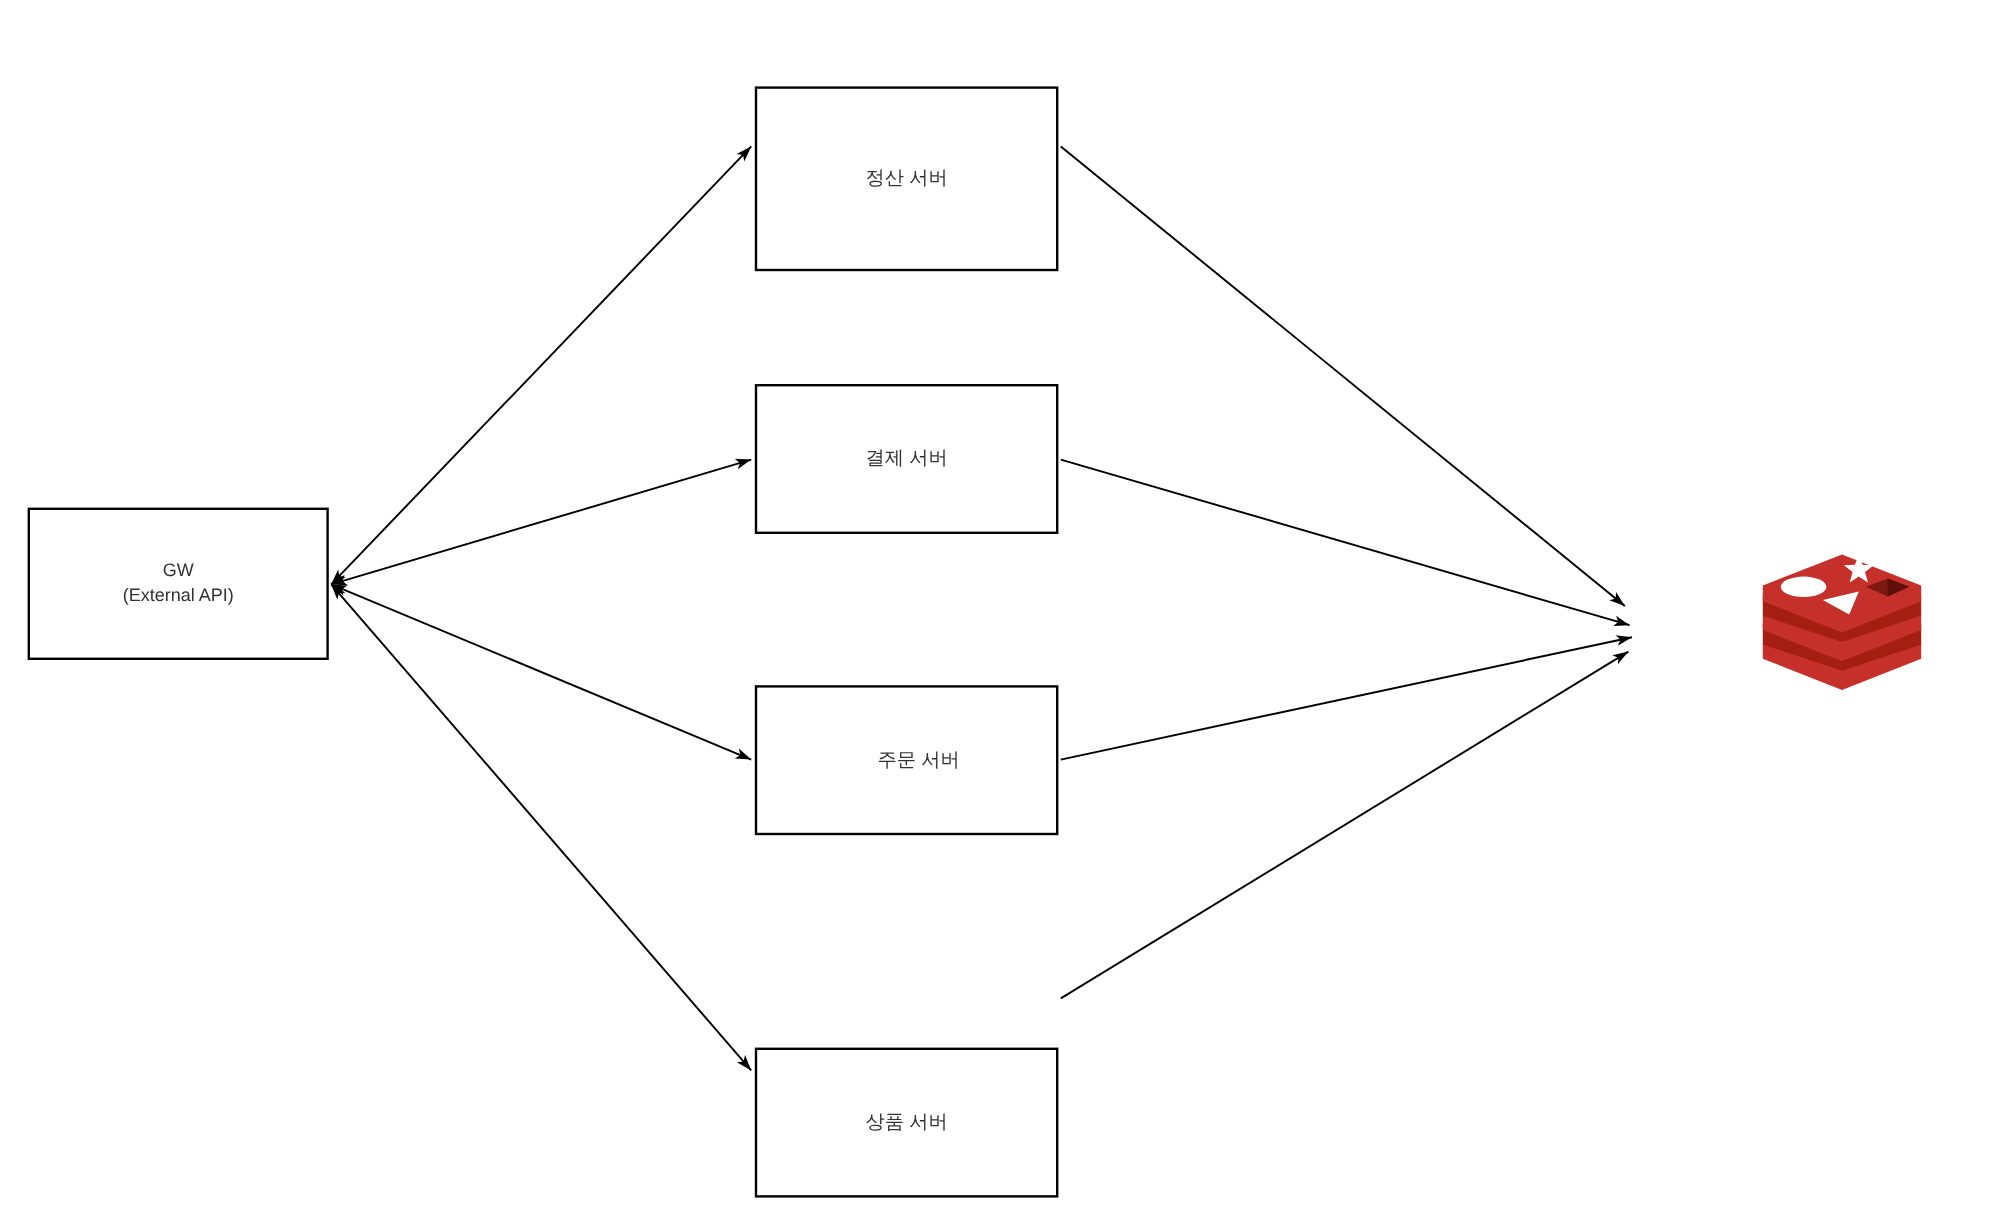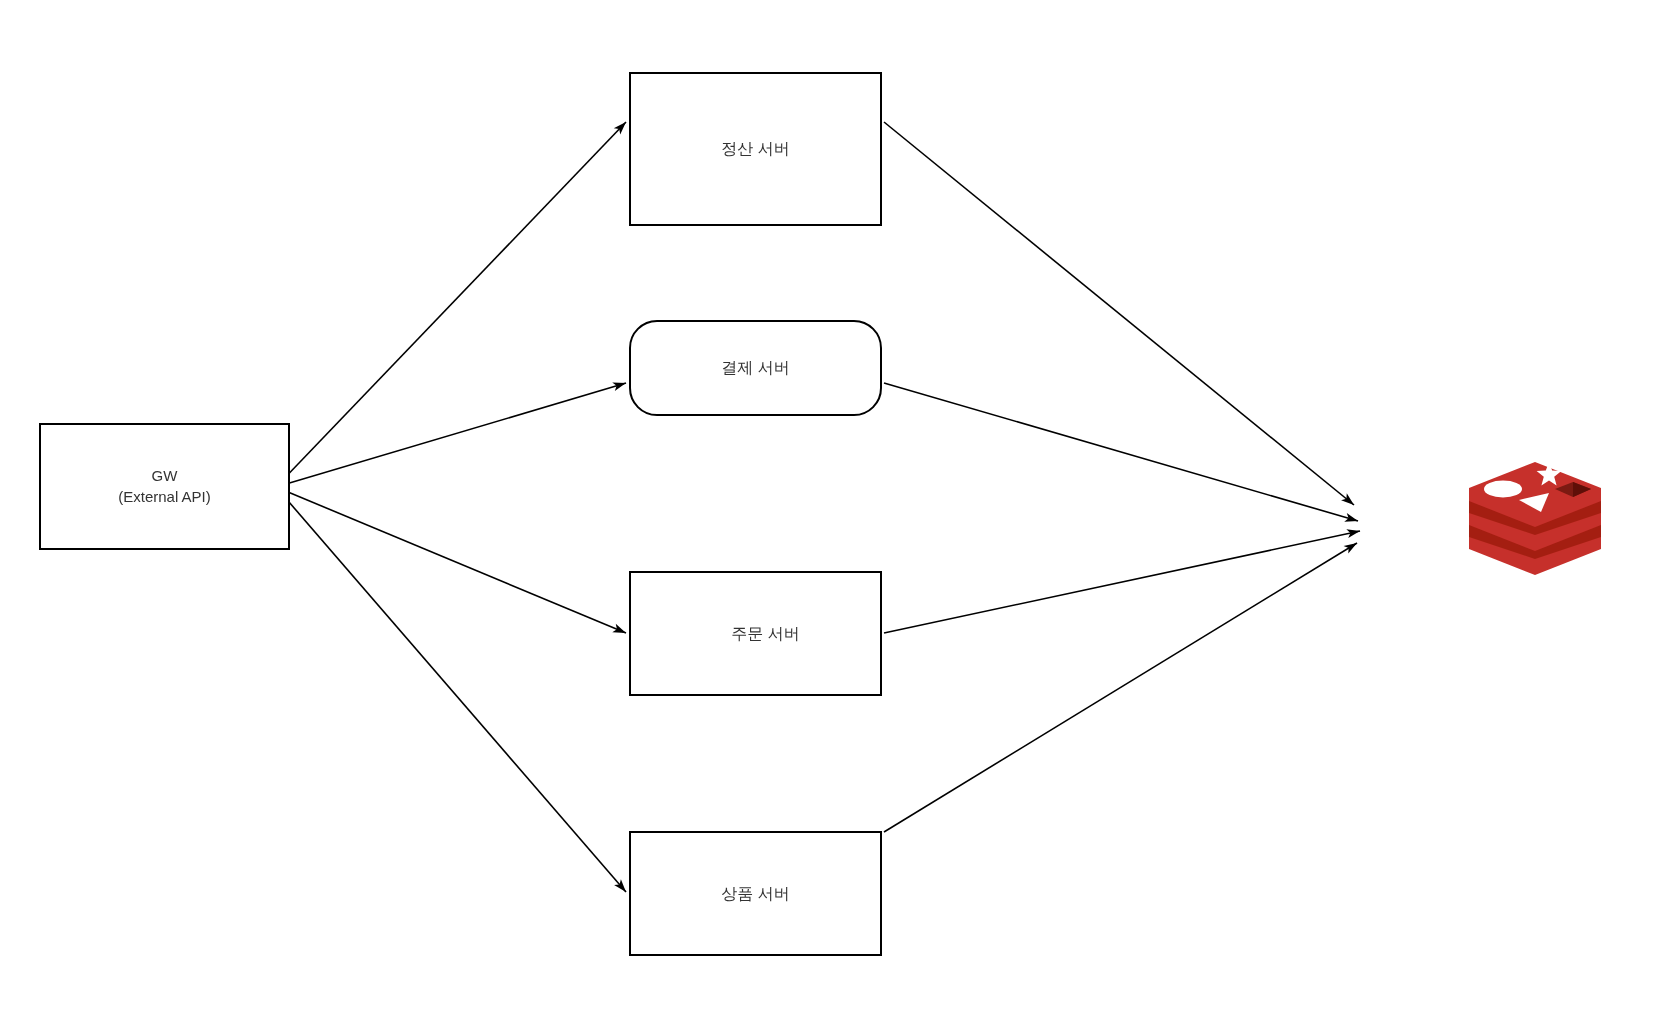--- a/index.html
+++ b/index.html
@@ -36,25 +36,25 @@
     border: 2px solid var(--node_border, #000000);
     display: flex;
     flex-direction: column;
     align-items: center;
     justify-content: center;
     text-align: center;
     font-size: 16px;
     line-height: 1.35;
     color: var(--text, #333333);
   }
-  .node.gw { left: 23px;  top: 423px; width: 251px; height: 127px; font-size: 15px; margin-left: 16px; }
+  .node.gw { left: 23px;  top: 423px; width: 251px; height: 127px; font-size: 15px; }
   .node.s1 { left: 629px; top: 59px;  width: 253px; height: 154px; margin-top: 13px; }
-  .node.s2 { left: 629px; top: 320px; width: 253px; height: 96px; border-radius: 28px; }
+  .node.s2 { left: 629px; top: 320px; width: 253px; height: 125px; }
   .node.s3 { left: 629px; top: 571px; width: 253px; height: 125px; padding-left: 20px; }
-  .node.s4 { left: 629px; top: 831px; width: 253px; height: 125px; }
+  .node.s4 { left: 629px; top: 873px; width: 253px; height: 125px; }
   #redis-icon {
     position: absolute;
     left: 1463px;
     top: 458px;
     width: 144px;
     height: 118px;
   }
   .r-red   { fill: var(--redis_red, #c6302b); }
   .r-dark  { fill: var(--redis_dark, #a41e11); }
   .r-white { fill: var(--redis_shapes, #ffffff); }

